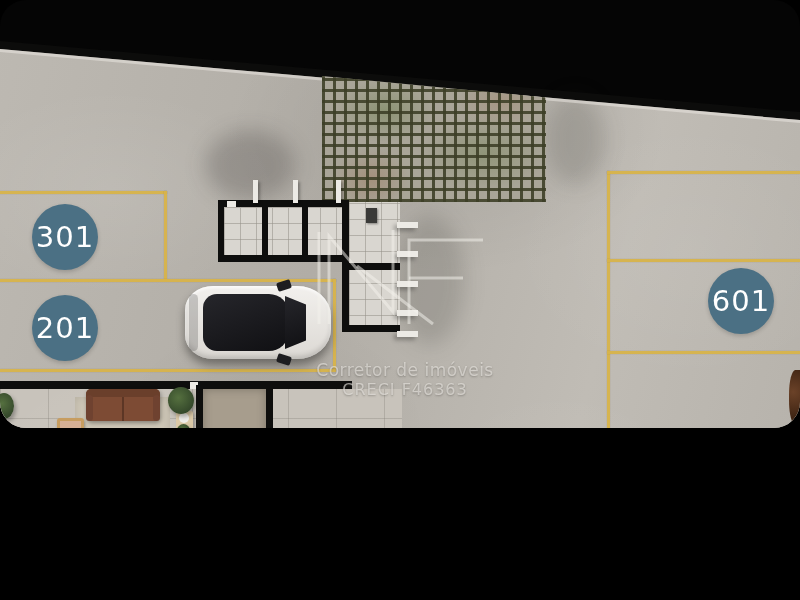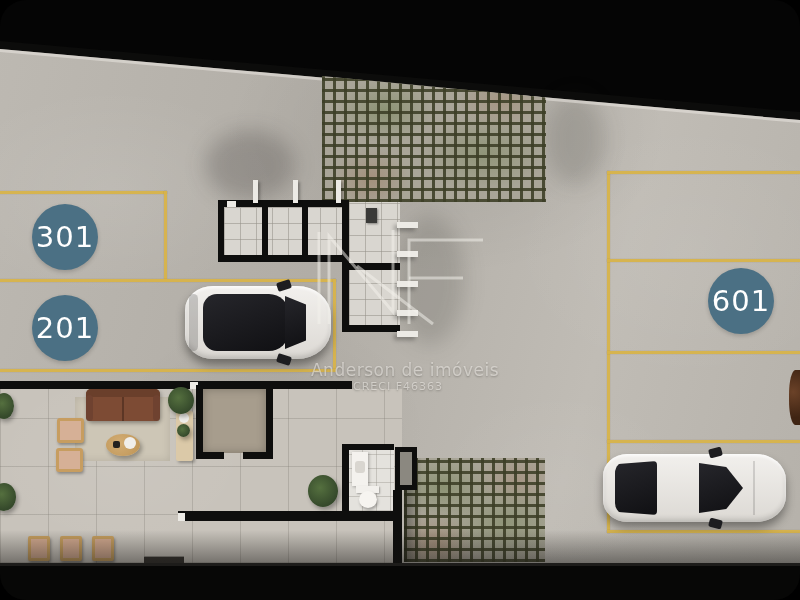--- a/index.html
+++ b/index.html
@@ -1,16 +1,16 @@
 <!DOCTYPE html>
 <html><head>
 <meta charset="utf-8">
 <style>
   html,body{margin:0;padding:0;background:#000;}
-  #canvas{position:relative;width:800px;height:600px;background:#050505;overflow:hidden;
+  #canvas{position:relative;width:800px;height:428px;background:#050505;overflow:hidden;
           font-family:"DejaVu Sans","Liberation Sans",sans-serif;border-radius:26px;}
   #canvas *{position:absolute;box-sizing:border-box;}
 
   
   .floor{left:0;top:0;width:800px;height:600px;
     clip-path:polygon(0 45px,800px 119px,800px 566px,0 566px);
     background-color:#b7b3ac;
     background-image:
       radial-gradient(260px 160px at 14% 32%, rgba(255,255,255,0.09), transparent 65%),
       radial-gradient(340px 220px at 56% 22%, rgba(0,0,0,0.07), transparent 65%),
@@ -210,16 +210,16 @@
 
   <svg class="wm" style="left:305px;top:212px;width:185px;height:118px;overflow:visible;" viewBox="0 0 185 118">
     <g fill="none" stroke="rgba(243,241,236,0.52)" stroke-width="3">
       <path d="M14 112 V20"></path>
       <path d="M24 112 V24 L88 100 V18"></path>
       <path d="M104 112 V28 H178"></path>
       <path d="M104 66 H158"></path>
       <path d="M52 54 L128 112"></path>
     </g>
   </svg>
-  <div class="wm" style="left:279px;top:360px;width:252px;font-size:17px;letter-spacing:0.5px;">Anderson de imóveis</div>
-  <div class="wm" style="left:272px;top:380px;width:252px;font-size:11px;letter-spacing:1px;">CRECI F46363</div>
+  <div class="wm" style="left:279px;top:360px;width:252px;font-size:17px;letter-spacing:0.5px;">Corretor de imóveis</div>
+  <div class="wm" style="left:279px;top:380px;width:252px;font-size:16px;letter-spacing:1px;">CRECI F46363</div>
 
 </div>
 
 </body></html>

